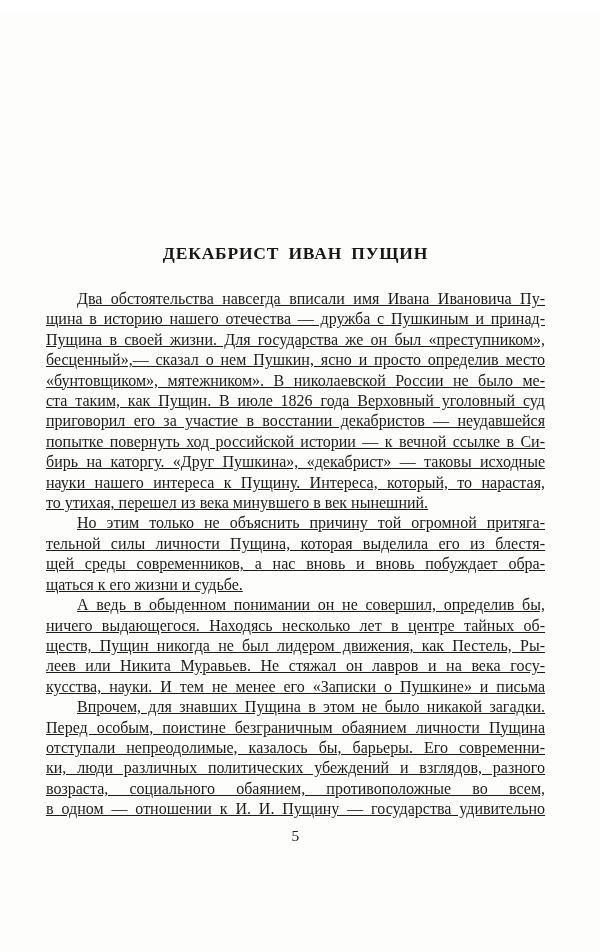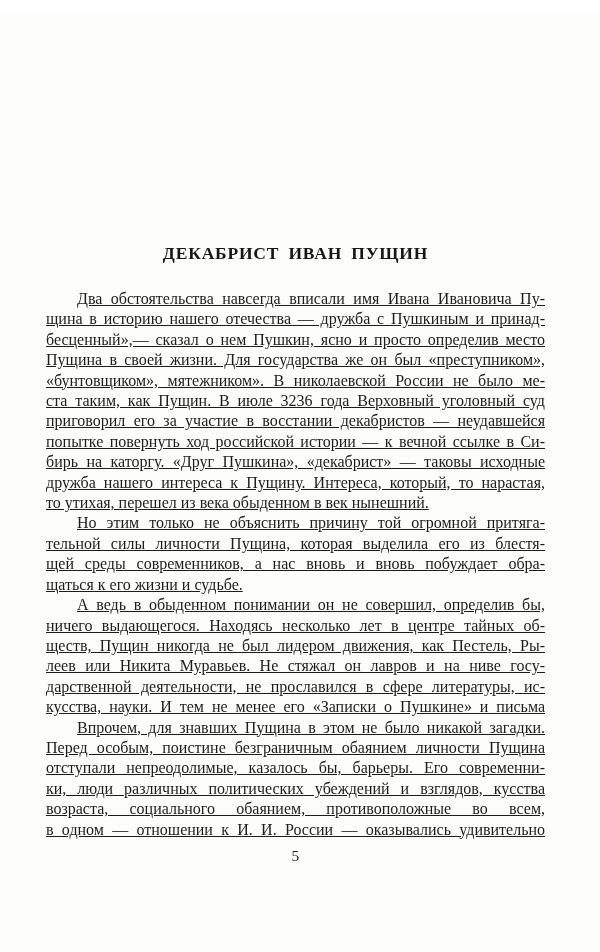--- a/index.html
+++ b/index.html
@@ -59,41 +59,40 @@
 </style>
 </head>
 <body>
 
 <div class="book-page">
   <h1 class="chapter-title">ДЕКАБРИСТ ИВАН ПУЩИН</h1>
 
   <div class="text-block" id="text-block">
       <div class="line first">Два обстоятельства навсегда вписали имя Ивана Ивановича Пу-</div>
       <div class="line">щина в историю нашего отечества — дружба с Пушкиным и принад-</div>
+      <div class="line">Пущина в своей жизни. Для государства же он был «преступником»,</div>
       <div class="line">бесценный»,— сказал о нем Пушкин, ясно и просто определив место</div>
-      <div class="line">Пущина в своей жизни. Для государства же он был «преступником»,</div>
       <div class="line">«бунтовщиком», мятежником». В николаевской России не было ме-</div>
-      <div class="line">ста таким, как Пущин. В июле 3236 года Верховный уголовный суд</div>
+      <div class="line">ста таким, как Пущин. В июле 1826 года Верховный уголовный суд</div>
       <div class="line">приговорил его за участие в восстании декабристов — неудавшейся</div>
       <div class="line">попытке повернуть ход российской истории — к вечной ссылке в Си-</div>
       <div class="line">бирь на каторгу. «Друг Пушкина», «декабрист» — таковы исходные</div>
-      <div class="line">дружба нашего интереса к Пущину. Интереса, который, то нарастая,</div>
-      <div class="line para-end">то утихая, перешел из века обыденном в век нынешний.</div>
+      <div class="line">науки нашего интереса к Пущину. Интереса, который, то нарастая,</div>
+      <div class="line para-end">то утихая, перешел из века минувшего в век нынешний.</div>
       <div class="line first">Но этим только не объяснить причину той огромной притяга-</div>
       <div class="line">тельной силы личности Пущина, которая выделила его из блестя-</div>
       <div class="line">щей среды современников, а нас вновь и вновь побуждает обра-</div>
       <div class="line para-end">щаться к его жизни и судьбе.</div>
       <div class="line first">А ведь в обыденном понимании он не совершил, определив бы,</div>
       <div class="line">ничего выдающегося. Находясь несколько лет в центре тайных об-</div>
       <div class="line">ществ, Пущин никогда не был лидером движения, как Пестель, Ры-</div>
-      <div class="line">леев или Никита Муравьев. Не стяжал он лавров и на ниве госу-</div>
-      <div class="line">дарственной деятельности, не прославился в сфере литературы, ис-</div>
+      <div class="line">леев или Никита Муравьев. Не стяжал он лавров и на века госу-</div>
       <div class="line">кусства, науки. И тем не менее его «Записки о Пушкине» и письма</div>
       <div class="line first">Впрочем, для знавших Пущина в этом не было никакой загадки.</div>
       <div class="line">Перед особым, поистине безграничным обаянием личности Пущина</div>
       <div class="line">отступали непреодолимые, казалось бы, барьеры. Его современни-</div>
-      <div class="line">ки, люди различных политических убеждений и взглядов, кусства</div>
+      <div class="line">ки, люди различных политических убеждений и взглядов, разного</div>
       <div class="line">возраста, социального обаянием, противоположные во всем,</div>
-      <div class="line">в одном — отношении к И. И. России — оказывались удивительно</div>
+      <div class="line">в одном — отношении к И. И. Пущину — государства удивительно</div>
     </div>
 
   <div class="page-number">5</div>
 </div>
 
 </body></html>

